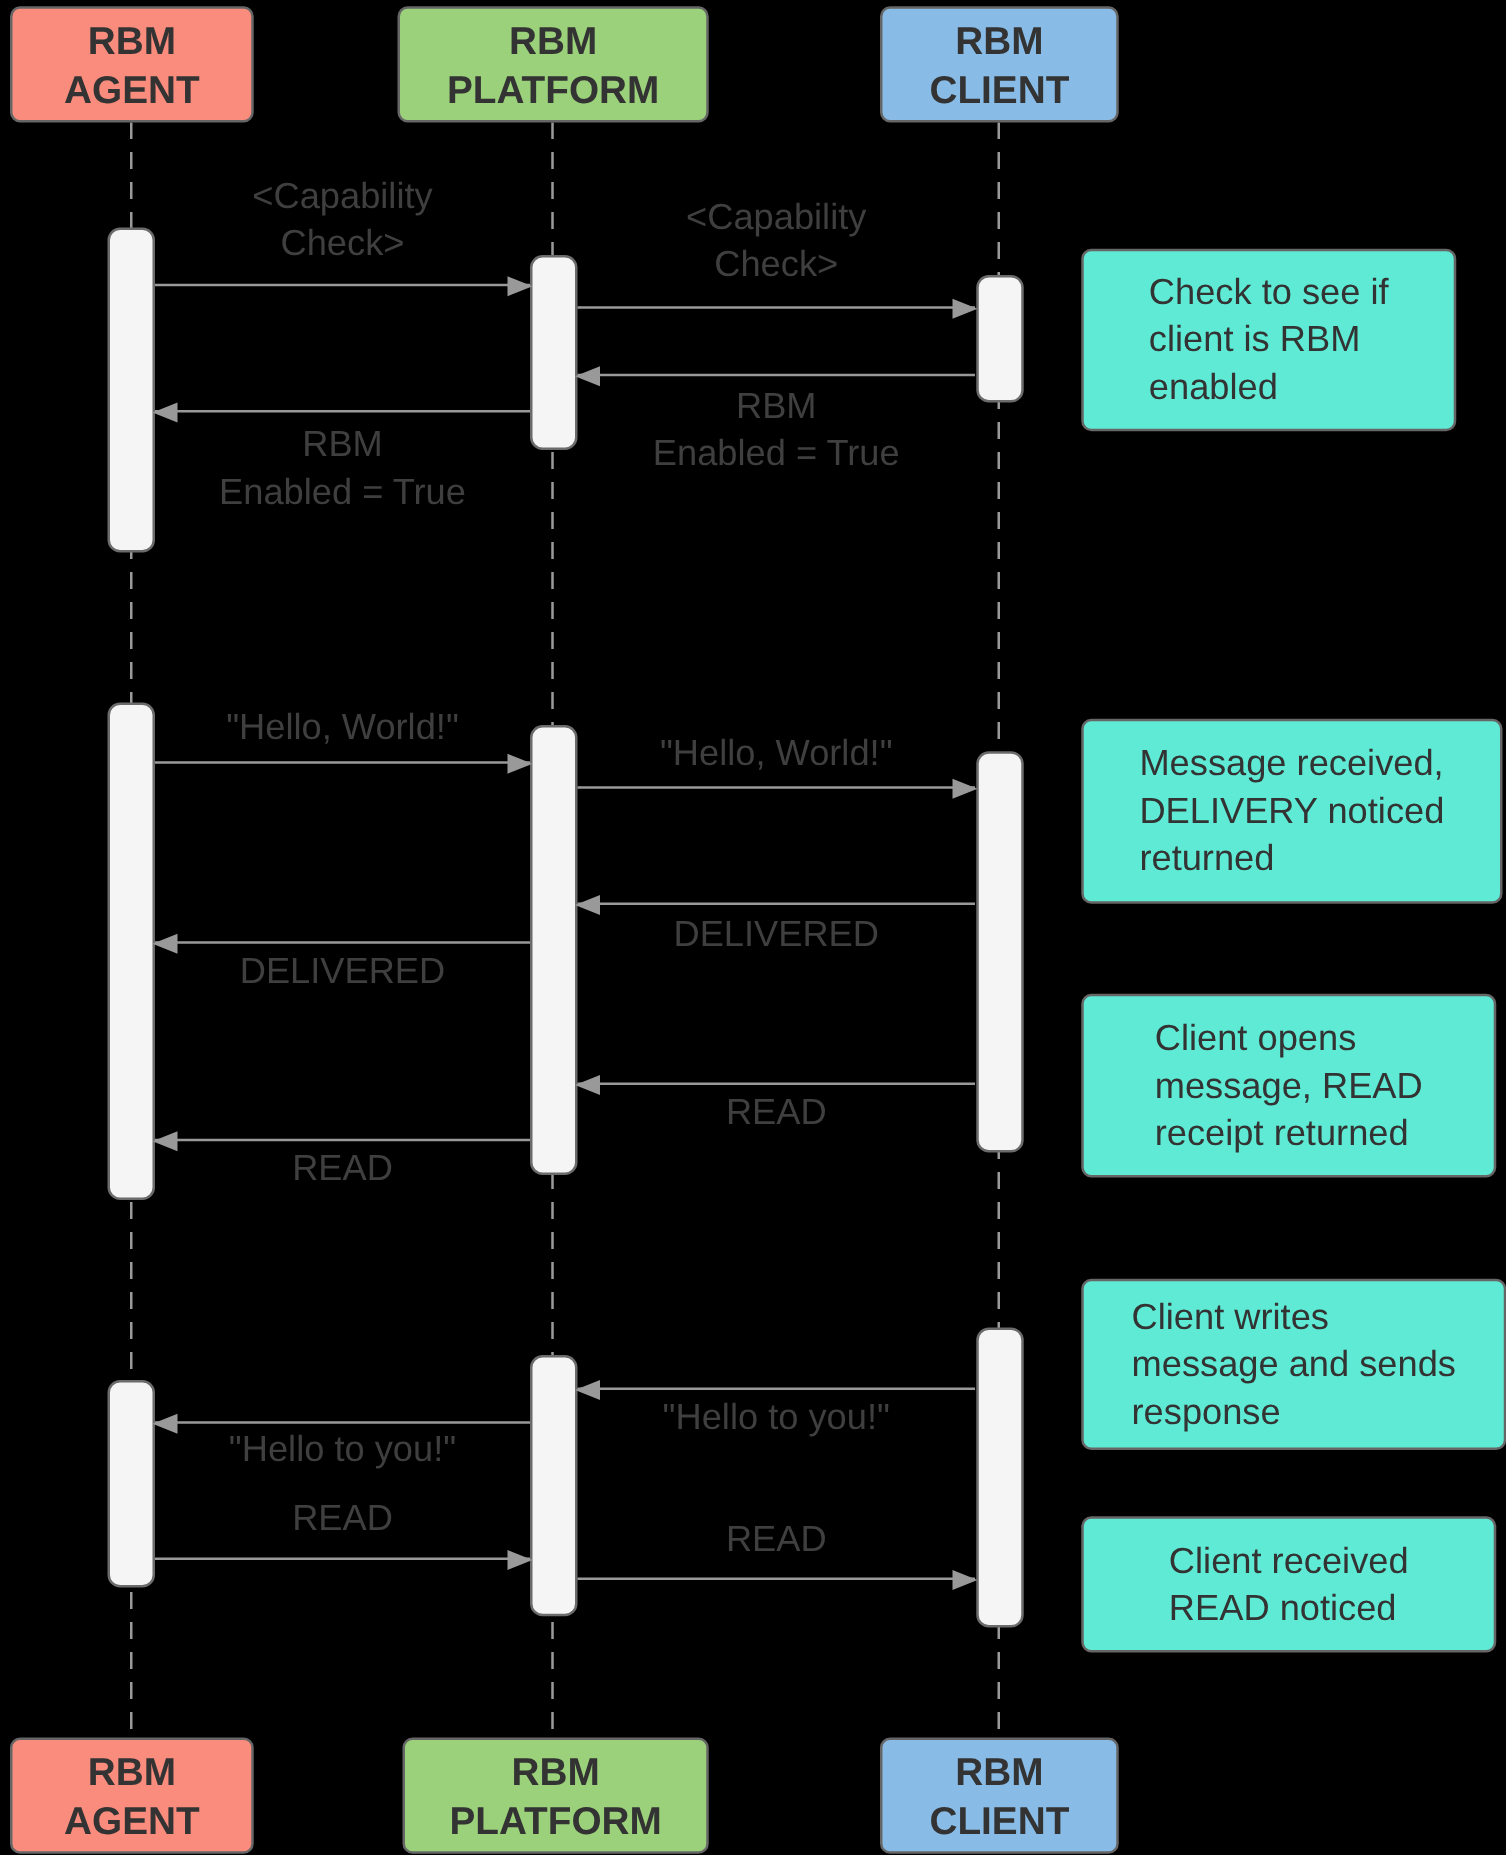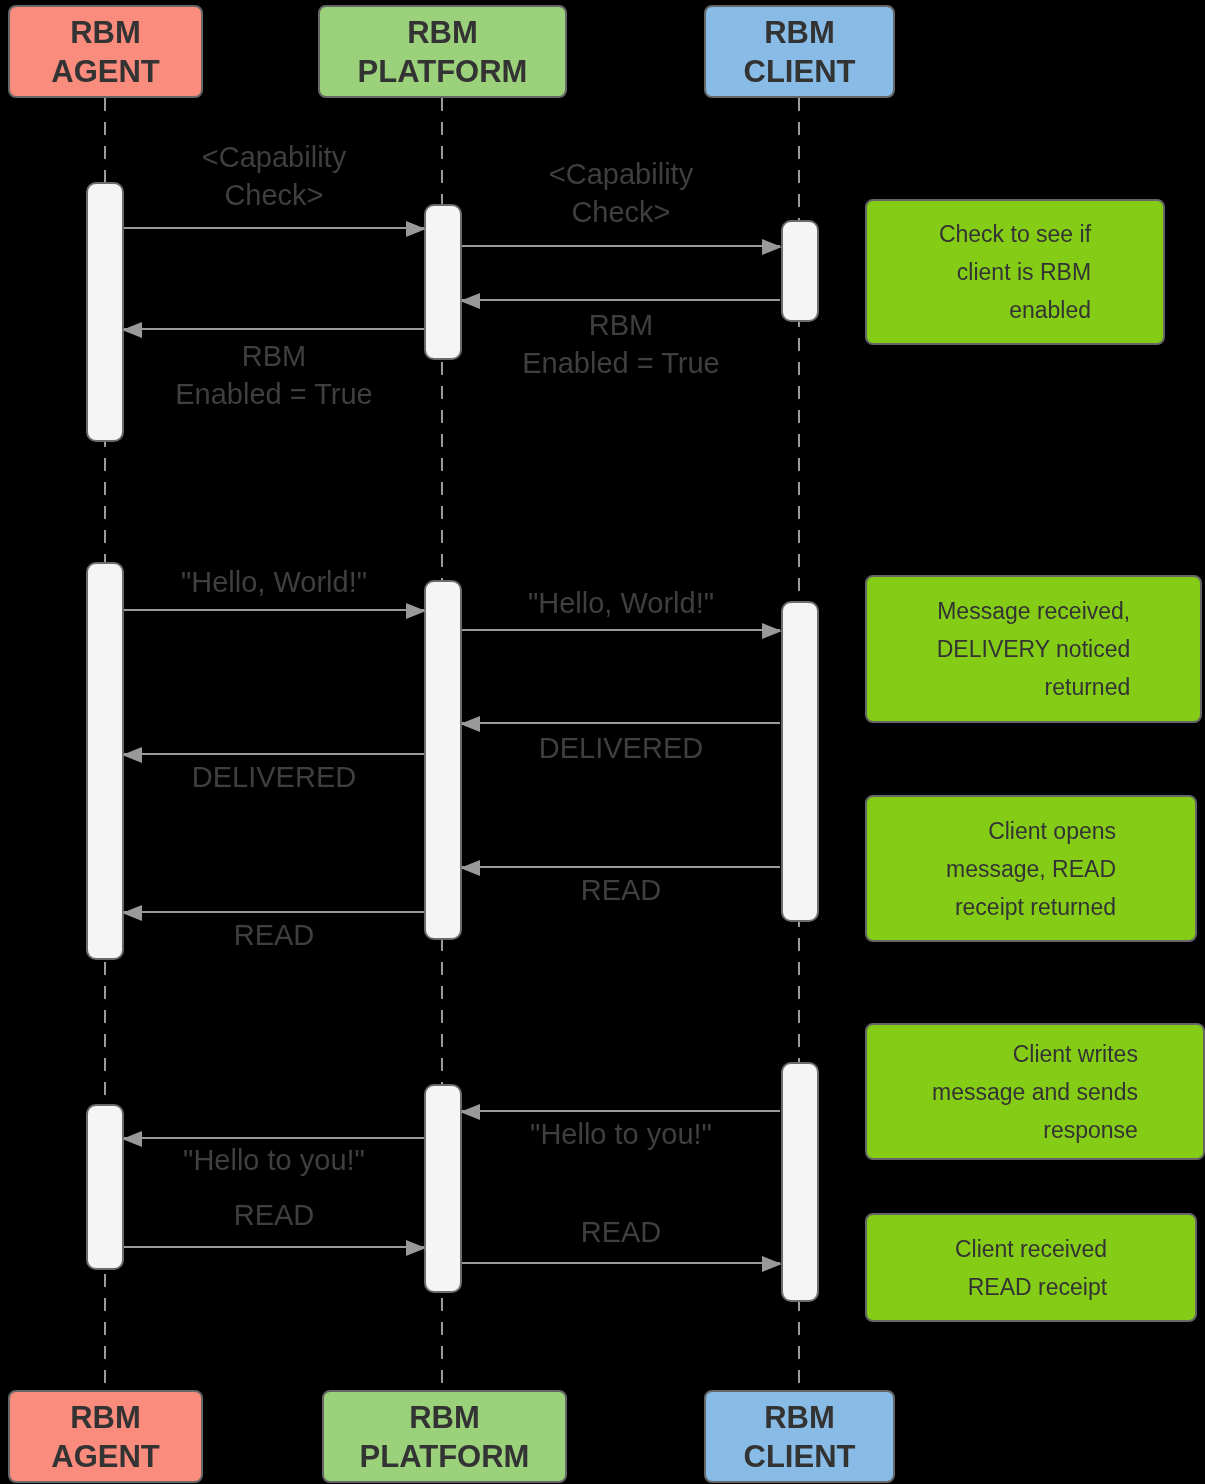--- a/index.html
+++ b/index.html
@@ -21,23 +21,23 @@
        border-radius:10px;box-sizing:border-box;}
   
   .arrow{position:absolute;height:0;border-top:2px solid #999;}
   .head{position:absolute;top:-8px;width:0;height:0;border-style:solid;}
   .head.r{right:-2px;border-width:8px 0 8px 20px;border-color:transparent transparent transparent #999;}
   .head.l{left:-2px;border-width:8px 20px 8px 0;border-color:transparent #999 transparent transparent;}
   
   .msg{position:absolute;text-align:center;color:#3F3F3F;font-size:29px;line-height:38px;
        white-space:pre-line;}
   
-  .note{position:absolute;background:#84cc16;border:2px solid #666;border-radius:8px;
-        display:flex;align-items:center;justify-content:center;text-align:right;
-        color:#333;font-size:23px;line-height:38px;white-space:pre-line;box-sizing:border-box;}
+  .note{position:absolute;background:#5eead4;border:2px solid #666;border-radius:8px;
+        display:flex;align-items:center;justify-content:center;text-align:left;
+        color:#333;font-size:29px;line-height:38px;white-space:pre-line;box-sizing:border-box;}
 </style>
 </head>
 <body>
 
 <div class="canvas">
 
   <div class="lifeline" style="left:104px;"></div>
   <div class="lifeline" style="left:441px;"></div>
   <div class="lifeline" style="left:798px;"></div>
 
@@ -147,15 +147,15 @@
 
   <div class="msg" style="left:462px;top:1213px;width:318px;">READ</div>
   <div class="arrow" style="left:462px;top:1262px;width:318px;">
       <span class="head r"></span>
     </div>
 
   <div class="note" style="left:865px;top:1023px;width:340px;height:137px;">Client writes
 message and sends
 response</div>
   <div class="note" style="left:865px;top:1213px;width:332px;height:109px;">Client received
-READ receipt</div>
+READ noticed</div>
 
 </div>
 
 </body></html>

